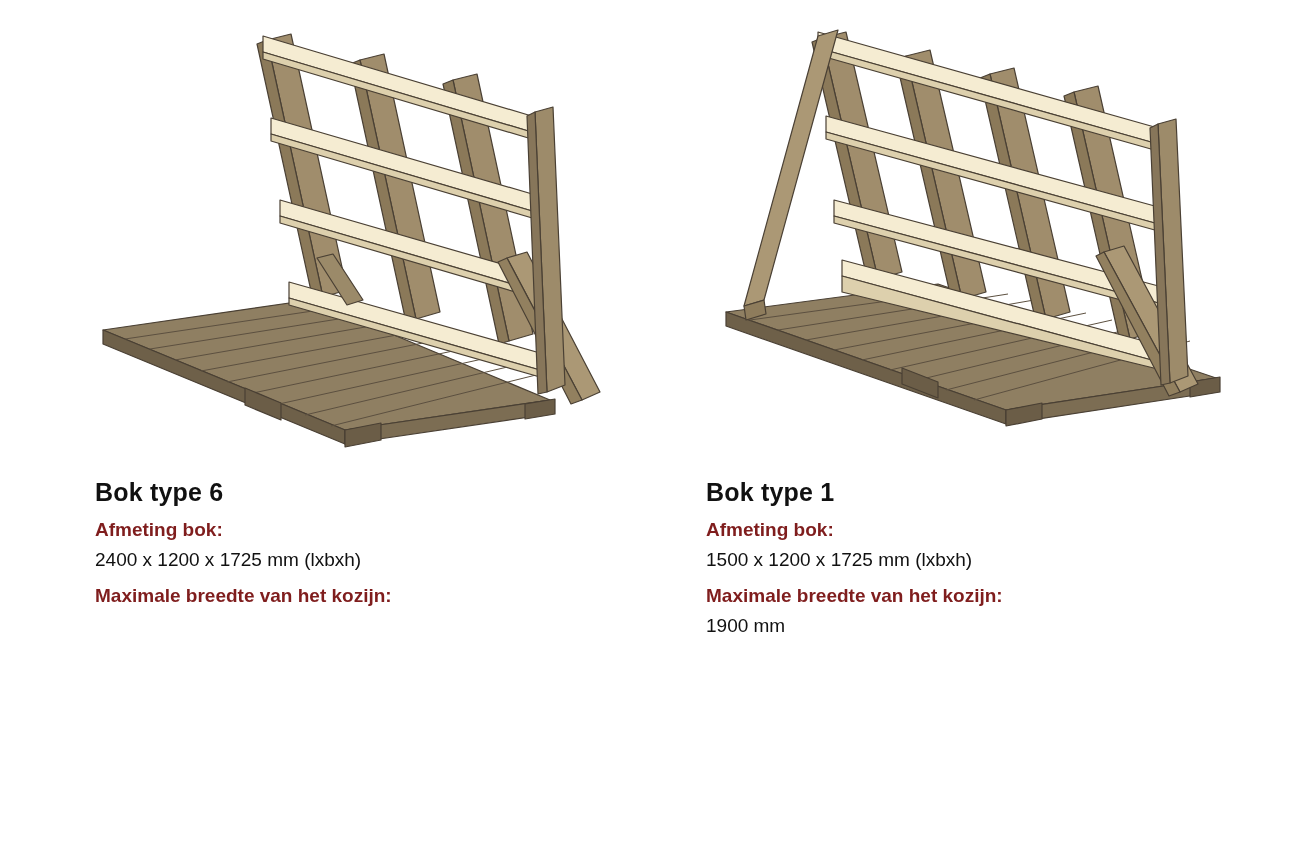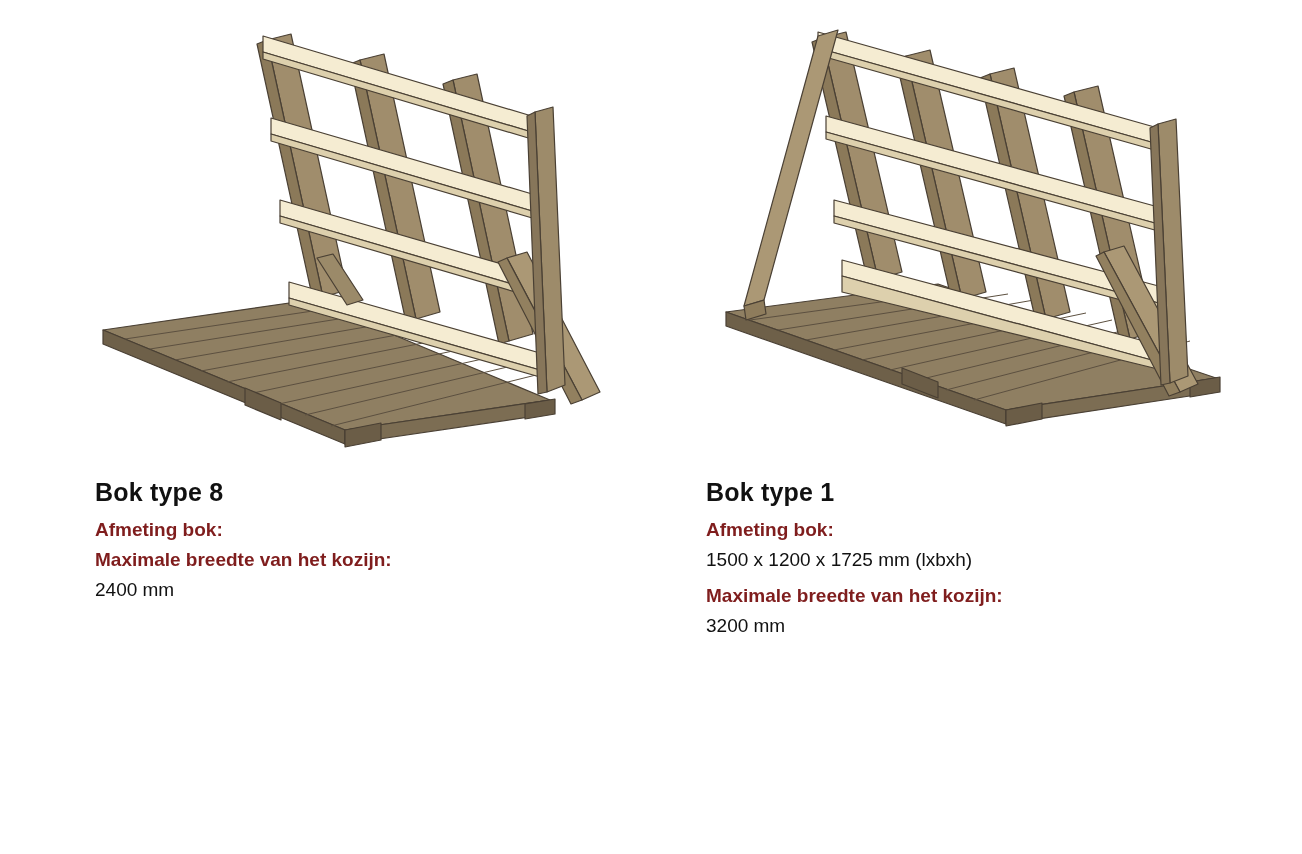--- a/index.html
+++ b/index.html
@@ -130,24 +130,24 @@
             <polygon points="222,258 238,254 268,300 252,305" fill="#9b8a69"></polygon>
 
             <polygon points="440,112 458,107 470,385 452,392" fill="#9d8b6a"></polygon>
             <polygon points="440,112 452,392 443,394 432,116" fill="#87765a"></polygon>
 
             <polygon points="228,297 252,290 505,392 487,400" fill="none" stroke="none"></polygon>
           </g>
         </svg>
       </div>
       <div class="caption">
-        <p class="caption-title">Bok type 8</p>
+        <p class="caption-title">Bok type 6</p>
         <p class="caption-label">Afmeting bok:</p>
+        <p class="caption-value">2400 x 1200 x 1725 mm (lxbxh)</p>
         <p class="caption-label">Maximale breedte van het kozijn:</p>
-        <p class="caption-value last">2400 mm</p>
       </div>
     </div>
 
     <div class="column col-right">
       <div class="figure">
         <svg width="560" height="470" viewBox="0 0 560 470" xmlns="http://www.w3.org/2000/svg">
           <g stroke="#4a4034" stroke-width="1.2" stroke-linejoin="round">
 
             <g>
               <polygon points="20,312 300,410 510,378 232,284" fill="#8f7f62"></polygon>
@@ -212,18 +212,18 @@
             <polygon points="452,124 470,119 482,376 464,383" fill="#9d8b6a"></polygon>
             <polygon points="452,124 464,383 455,385 444,128" fill="#87765a"></polygon>
           </g>
         </svg>
       </div>
       <div class="caption">
         <p class="caption-title">Bok type 1</p>
         <p class="caption-label">Afmeting bok:</p>
         <p class="caption-value">1500 x 1200 x 1725 mm (lxbxh)</p>
         <p class="caption-label">Maximale breedte van het kozijn:</p>
-        <p class="caption-value last">3200 mm</p>
+        <p class="caption-value last">1900 mm</p>
       </div>
     </div>
 
   </div>
 </div>
 
 </body></html>

